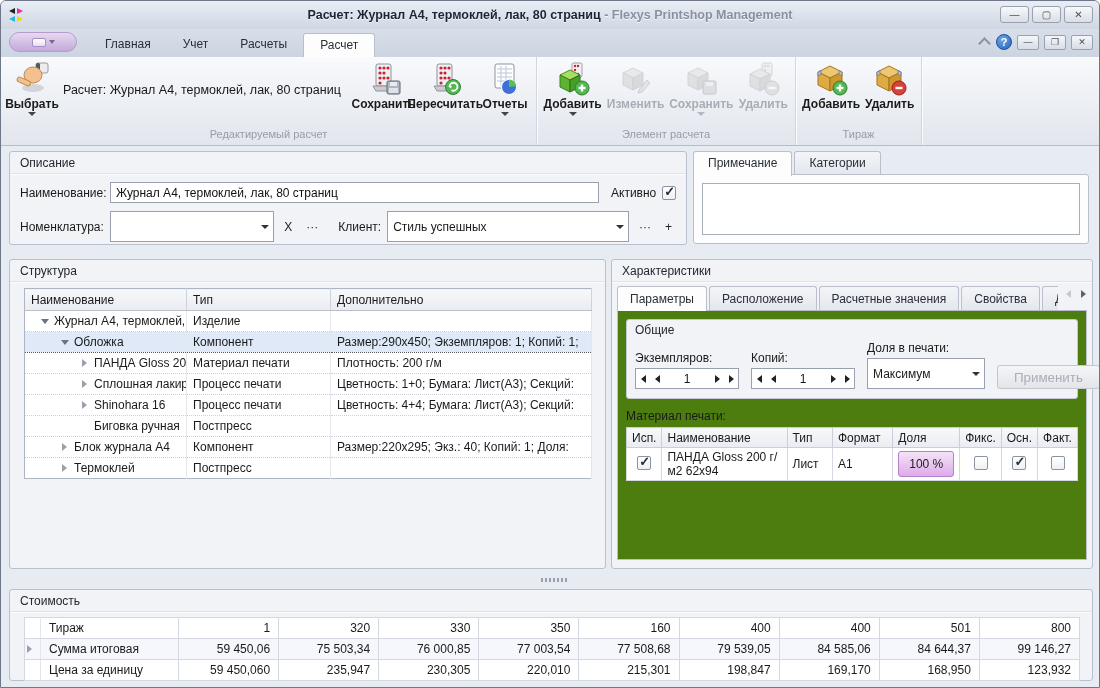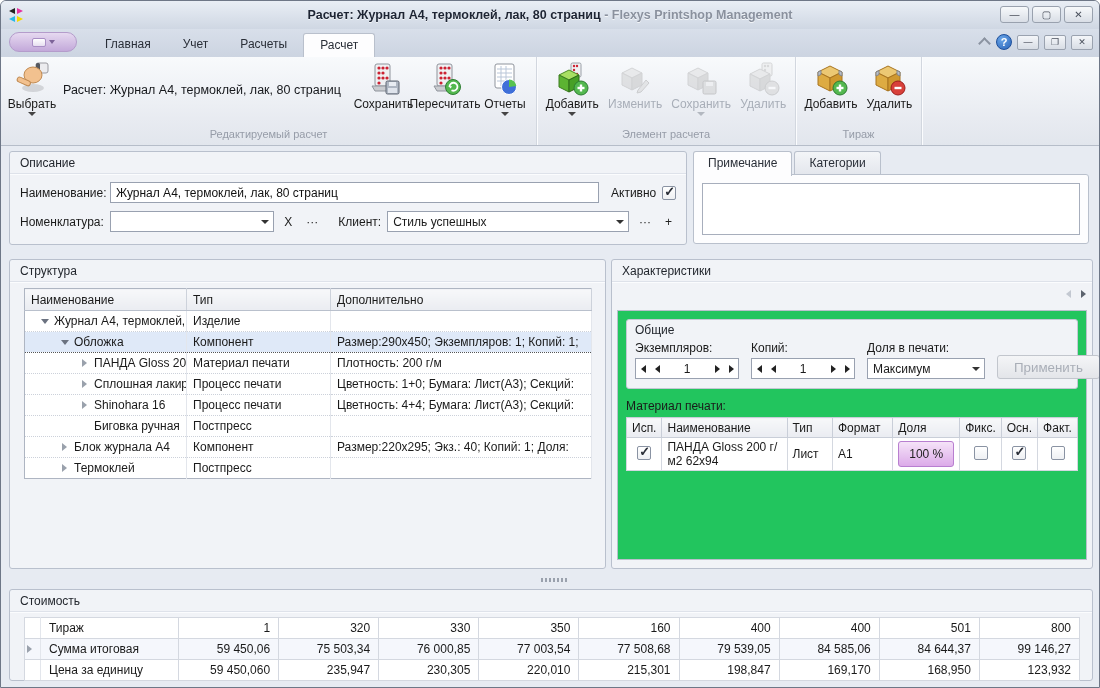--- a/index.html
+++ b/index.html
@@ -29,37 +29,37 @@
   .help-btn { width:16px; height:16px; border-radius:50%; background:radial-gradient(circle at 35% 30%, #6aa6e8, #2a63b8); color:#fff; font-weight:bold; font-size:11px; display:flex; align-items:center; justify-content:center; border:1px solid #1d4f9b; }
   .mdi-btn { width:22px; height:15px; border:1px solid #9aa2af; border-radius:2px; background:linear-gradient(#f4f6f9,#d8dde5); font-size:9px; color:#4a505c; display:flex; align-items:center; justify-content:center; line-height:1; }
 
   
   .ribbon { height:89px; background:linear-gradient(#f8fafc,#e8ebf1 70%, #e2e6ed); border-bottom:1px solid #b6bdc9; display:flex; }
   .rgroup { display:flex; flex-direction:column; border-right:1px solid #d2d7df; box-shadow:1px 0 0 #fbfcfe; }
   .rgroup-items { flex:1; display:flex; align-items:flex-start; padding:2px 4px 0; }
   .rgroup-caption { height:17px; text-align:center; font-size:11px; color:#969ca8; }
   .big-btn { display:flex; flex-direction:column; align-items:center; padding:3px 6px 0; border-radius:3px; min-width:54px; }
   .big-btn .bicon { width:34px; height:34px; }
-  .big-btn .blabel { margin-top:1px; font-size:12px; white-space:nowrap; }
+  .big-btn .blabel { margin-top:1px; font-size:12px; white-space:nowrap;font-weight:bold; }
   .big-btn .bcaret { margin-top:1px; width:0; height:0; border-left:4px solid transparent; border-right:4px solid transparent; border-top:4px solid #444; }
   .big-btn.disabled .blabel { color:#a8aeb8; }
   .big-btn.disabled .bcaret { border-top-color:#b3b8c0; }
   .big-btn.disabled .bicon { opacity:.45; filter:grayscale(1); }
   .ribbon-text { align-self:center; font-size:12.5px; color:#16181c; padding:0 14px 8px 4px; white-space:nowrap; }
 
   
   .content { position:relative; height:541px; background:#e7ebf2; }
   .panelbox { position:absolute; background:#f1f3f7; border:1px solid #b9c0cd; border-radius:3px; }
   .panelbox > .phead { padding:4px 10px 3px; font-size:12px; color:#23272e; border-bottom:1px solid #dee2ea; box-shadow:0 1px 0 #fbfcfe; }
 
   
   .drow { display:flex; align-items:center; margin:8px 10px 0; gap:6px; }
   .dlabel { white-space:nowrap; }
   .text-input { height:21px; background:#fff; border:1px solid #99a1b0; padding:0 5px; font-family:inherit; font-size:12px; color:#111; }
-  .combo { height:21px; background:#fff; border:1px solid #99a1b0; display:flex; align-items:center; }
+  .combo { height:31px; background:#fff; border:1px solid #99a1b0; display:flex; align-items:center; }
   .combo .cval { flex:1; padding:0 5px; white-space:nowrap; overflow:hidden; }
   .combo .cbtn { width:16px; height:100%; display:flex; align-items:center; justify-content:center; }
   .caret-down { width:0; height:0; border-left:4px solid transparent; border-right:4px solid transparent; border-top:4px solid #333; }
   .flat-btn { padding:2px 4px; color:#222; font-size:12px; }
   .checkbox { width:14px; height:14px; border:1px solid #8a93a3; background:linear-gradient(#fff,#eef0f3); border-radius:2px; position:relative; }
   .checkbox[data-checked="true"]:after { content:"✓"; position:absolute; left:1px; top:-3px; font-size:13px; font-weight:bold; color:#2b2f38; }
 
   
   .notes-wrap { position:absolute; left:692px; top:150px; width:396px; height:94px; }
   .ntabs { display:flex; height:24px; }
@@ -78,21 +78,21 @@
   .tpad0{width:4px;flex:none}.tpad1{width:24px;flex:none}.tpad2{width:44px;flex:none}
   .tw { width:11px; flex:none; display:flex; align-items:center; justify-content:center; }
   .arrow-exp { width:0;height:0;border-left:4px solid transparent;border-right:4px solid transparent;border-top:5px solid #6b7280; }
   .arrow-col { width:0;height:0;border-top:4px solid transparent;border-bottom:4px solid transparent;border-left:5px solid #9aa1ac; }
 
   
   .ctabs { position:absolute; left:5px; top:26px; right:34px; height:25px; display:flex; overflow:hidden; }
   .ctab { padding:5px 12px 0; border:1px solid #b9c0cc; border-bottom:none; border-radius:3px 3px 0 0; background:linear-gradient(#f3f5f8,#e3e6ec); margin-right:2px; white-space:nowrap; color:#2a2f38; }
   .ctab.active { background:#fdfdfe; z-index:2; }
   .ctab-arrows { position:absolute; right:6px; top:30px; display:flex; gap:10px; }
-  .cpanel { position:absolute; left:5px; top:50px; right:5px; bottom:8px; background:#22c55e; border:1px solid #b9c0cc; padding:8px; }
+  .cpanel { position:absolute; left:5px; top:50px; right:5px; bottom:8px; background:#4d7c0f; border:1px solid #b9c0cc; padding:8px; }
   .gen-box { background:#f1f3f7; border:1px solid #c3c9d4; border-radius:3px; padding:3px 8px 9px; }
   .gen-box .ghead { font-size:12px; color:#23272e; padding-bottom:4px; }
   .gen-cols { display:flex; gap:12px; align-items:flex-end; }
   .gen-field .glabel { margin-bottom:3px; }
   .spinner { width:104px; height:21px; border:1px solid #99a1b0; background:#fff; display:flex; align-items:center; }
   .spinner .sval { flex:1; text-align:center; }
   .sbtn { width:14px; display:flex; align-items:center; justify-content:center; }
   .tri-l { width:0;height:0;border-top:4px solid transparent;border-bottom:4px solid transparent;border-right:5px solid #222; }
   .tri-r { width:0;height:0;border-top:4px solid transparent;border-bottom:4px solid transparent;border-left:5px solid #222; }
   .apply-btn { height:24px; padding:0 16px; border:1px solid #c2c6cd; border-radius:3px; background:linear-gradient(#f4f5f7,#e3e5e9); color:#a9aeb7; }
@@ -482,20 +482,27 @@
               </td>
           <td>Постпресс</td>
           <td></td>
         </tr>
       </tbody>
         </table>
     </div>
 
     <div class="panelbox" style="left:610px; top:113px; width:482px; height:310px;">
       <div class="phead">Характеристики</div>
+      <div class="ctabs">
+        <div class="ctab active">Параметры</div>
+        <div class="ctab">Расположение</div>
+        <div class="ctab">Расчетные значения</div>
+        <div class="ctab">Свойства</div>
+        <div class="ctab">Дополнен</div>
+      </div>
       <div class="ctab-arrows">
         <span class="tri-l" style="border-right-color:#c3c8d1"></span>
         <span class="tri-r" style="border-left-color:#5c636e"></span>
       </div>
       <div class="cpanel">
         <div class="gen-box">
           <div class="ghead">Общие</div>
           <div class="gen-cols">
             <div class="gen-field">
               <div class="glabel">Экземпляров:</div>

